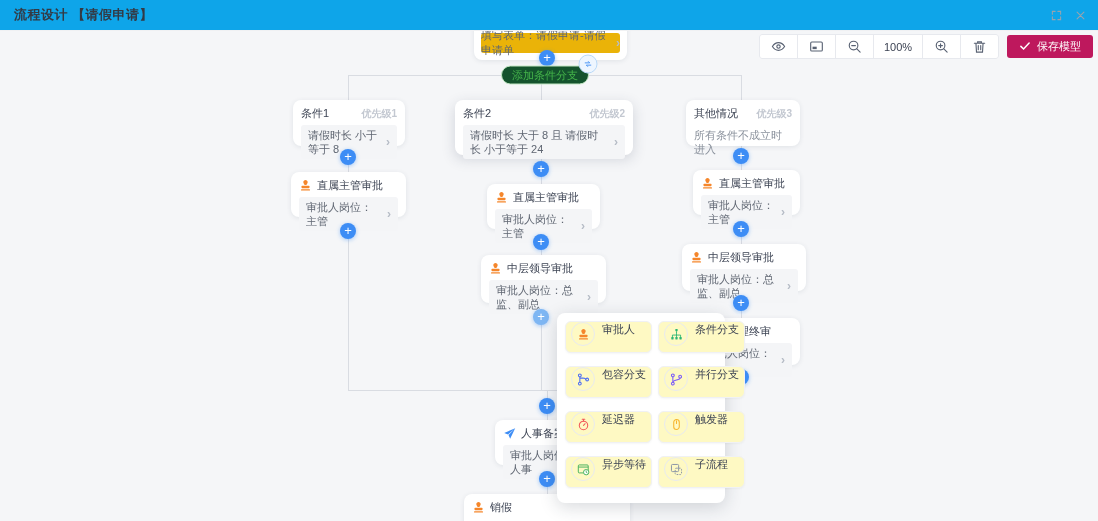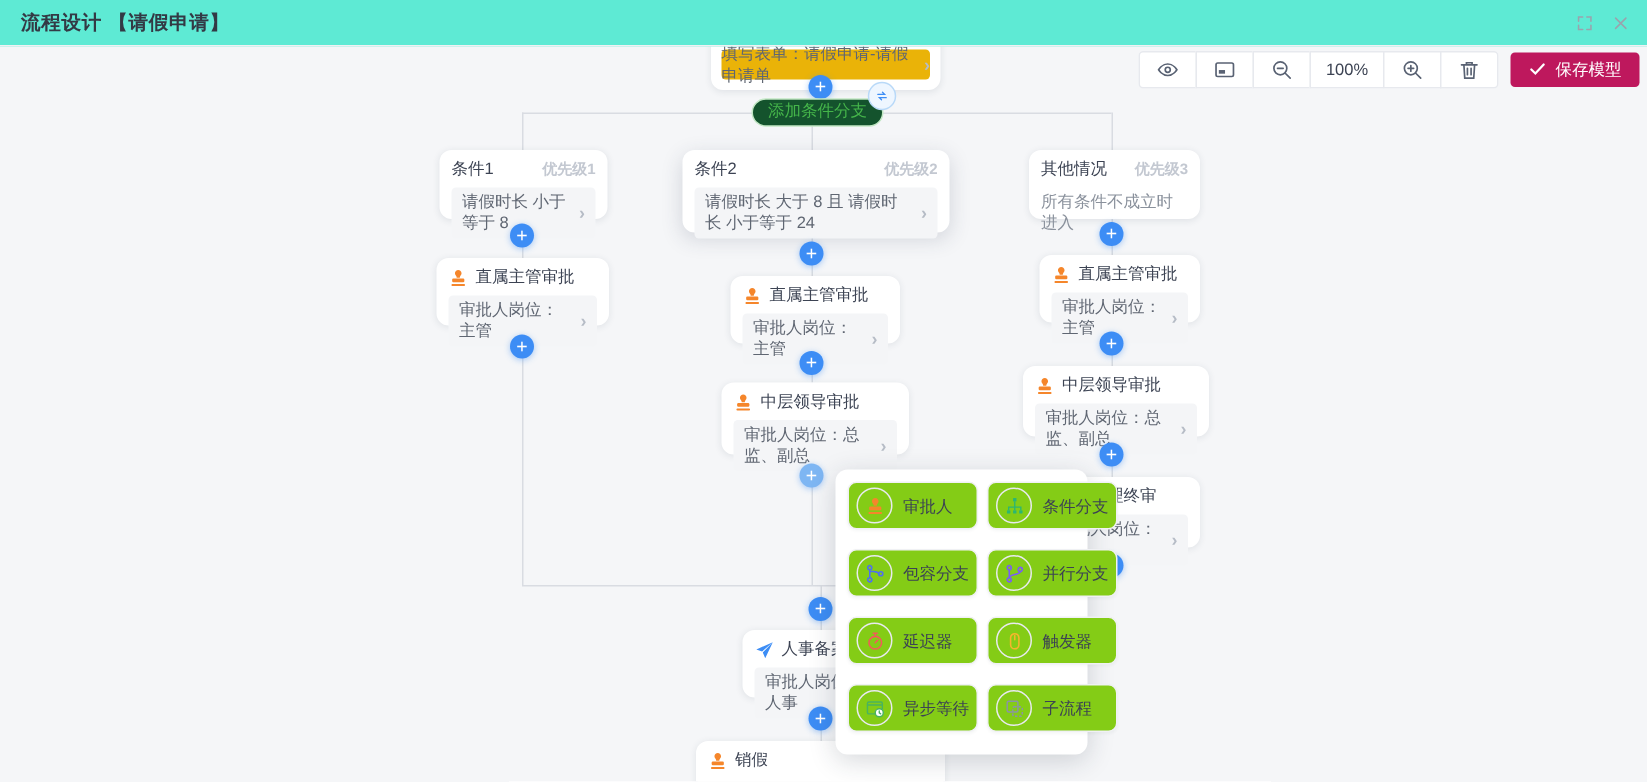--- a/index.html
+++ b/index.html
@@ -1,20 +1,20 @@
 <!DOCTYPE html>
 <html><head>
 <meta charset="utf-8">
 <style>
   html,body{margin:0;padding:0;background:#fff;}
   body{width:1098px;height:521px;overflow:hidden;font-family:"Liberation Sans","DejaVu Sans",sans-serif;-webkit-font-smoothing:antialiased;}
   .stage{position:relative;width:1098px;height:521px;background:#fff;overflow:hidden;}
 
   
-  .topbar{position:absolute;left:0;top:0;width:1098px;height:30px;background:#5eead4;border-bottom:1px solid #f0f1f3;z-index:50;display:flex;align-items:center;}
+  .topbar{position:absolute;left:0;top:0;width:1098px;height:30px;background:#0ea5e9;border-bottom:1px solid #f0f1f3;z-index:50;display:flex;align-items:center;}
   .title{font-size:13px;font-weight:bold;color:#333a45;margin-left:14px;letter-spacing:.5px;}
   .winbtns{margin-left:auto;display:flex;align-items:center;gap:8px;margin-right:10px;color:#9aa3ad;}
   .winbtn{width:16px;height:16px;display:flex;align-items:center;justify-content:center;cursor:pointer;}
 
   
   .canvas{position:absolute;left:0;top:30px;width:1098px;height:491px;background:#f5f6f8;overflow:hidden;}
 
   
   .toolbar{position:absolute;top:4px;right:5px;display:flex;align-items:center;z-index:40;}
   .tgroup{display:flex;background:#fff;border-radius:3px;}
@@ -48,21 +48,21 @@
   .chev{margin-left:6px;color:#b6bcc6;align-self:center;}
   .chev::before{content:"›";font-size:12px;font-weight:bold;}
 
   
   .startpill{position:absolute;left:7px;right:7px;bottom:7px;height:20px;background:#eab308;border-radius:3px;display:flex;align-items:center;justify-content:center;font-size:11px;color:#5f6672;}
   .greenpill{position:absolute;transform:translate(-50%,-50%);height:19px;line-height:17px;padding:0 10px;border-radius:10px;background:#14532d;border:1px solid #c2e7c4;color:#45b54a;font-size:11px;z-index:3;cursor:pointer;white-space:nowrap;box-sizing:border-box;}
   .badge{position:absolute;transform:translate(-50%,-50%);width:17px;height:17px;border-radius:50%;background:#eef6ff;border:1px solid #b9d9f8;display:flex;align-items:center;justify-content:center;z-index:3;cursor:pointer;}
 
   
   .popup{position:absolute;left:557px;top:283px;width:168px;height:190px;background:#fff;border-radius:8px;box-shadow:0 4px 18px rgba(31,45,61,.18);z-index:20;box-sizing:border-box;padding:8px;display:grid;grid-template-columns:1fr 1fr;gap:6px;}
-  .pitem{display:flex;align-items:center;gap:7px;border:1px solid #f0f1f4;border-radius:6px;background:#84cc16;padding:0 5px;height:30px;cursor:pointer;box-shadow:0 1px 2px rgba(31,45,61,.04);}
+  .pitem{display:flex;gap:7px;border:1px solid #f0f1f4;border-radius:6px;background:#fef9c3;padding:0 5px;height:30px;cursor:pointer;box-shadow:0 1px 2px rgba(31,45,61,.04);}
   .picon{width:22px;height:22px;border:1px solid #e8eaef;border-radius:50%;display:flex;align-items:center;justify-content:center;flex:0 0 auto;}
   .plabel{font-size:11px;color:#3c4353;white-space:nowrap;}
 </style>
 </head>
 <body>
 
 <div class="stage">
 
   <div class="topbar">
     <div class="title">流程设计 【请假申请】</div>

